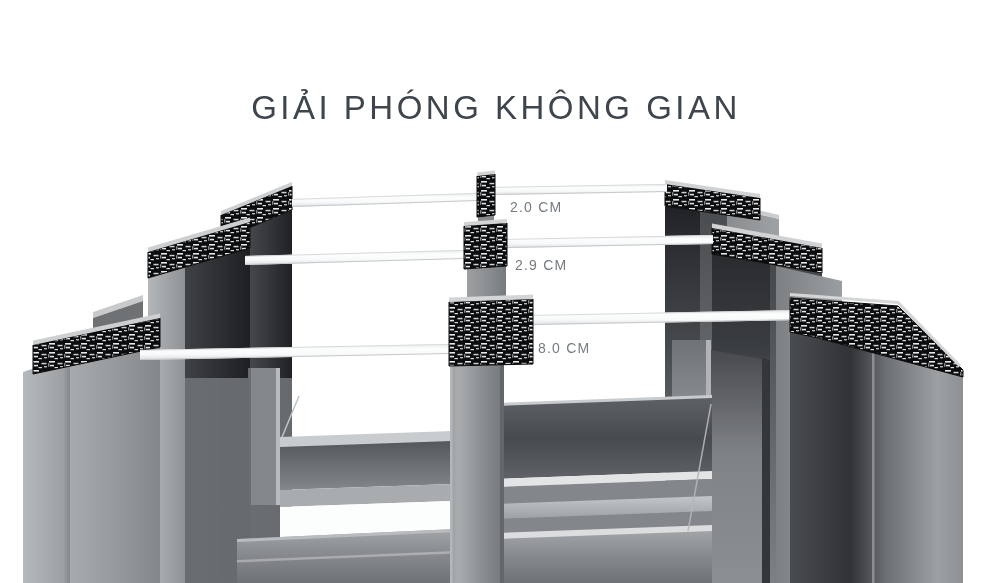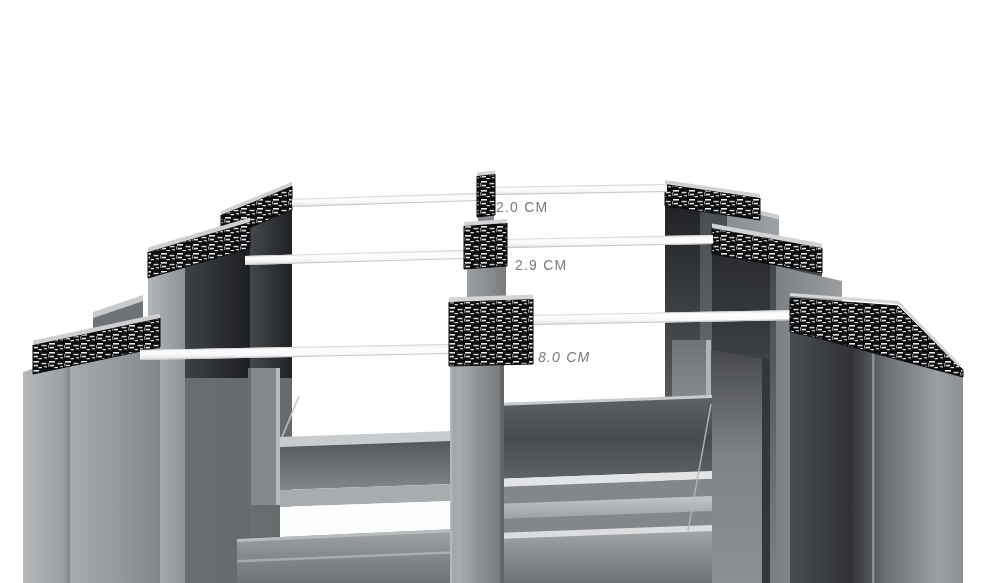--- a/index.html
+++ b/index.html
@@ -21,23 +21,23 @@
     color:#3e454d;
     white-space:nowrap;
   }
   .dim-label{
     position:absolute;
     font-size:14px;
     letter-spacing:1.2px;
     color:#747b82;
     white-space:nowrap;
   }
-  #label-2cm{left:496px;top:199px;}
+  #label-2cm{left:510px;top:199px;}
   #label-4-5cm{left:515px;top:257px;}
-  #label-8cm{left:538px;top:349px;font-style:italic;}
+  #label-8cm{left:538px;top:340px;}
 </style>
 </head>
 <body>
 
 <div id="stage">
 
   <svg id="scene" width="992" height="583" viewBox="0 0 992 583" xmlns="http://www.w3.org/2000/svg">
     <defs>
       <pattern id="xsec" patternUnits="userSpaceOnUse" width="16" height="9">
         <rect width="16" height="9" fill="#0c0d0e"></rect>
@@ -267,17 +267,18 @@
 
     <g>
       <polygon points="450,364 504,364 504,583 450,583" fill="url(#gBodyC3)"></polygon>
       <polygon points="450,364 452.5,364 452.5,583 450,583" fill="#b4b7ba"></polygon>
       <polygon points="500,364 504,364 504,583 500,583" fill="#63666a"></polygon>
       <polygon points="449,302 533,299 533,364 449,366" fill="url(#xsec)" stroke="#0a0b0c"></polygon>
       <polygon points="449,297.5 533,294.5 533,299 449,302" fill="#d3d5d7"></polygon>
     </g>
   </svg>
 
+  <div class="page-title">GIẢI PHÓNG KHÔNG GIAN</div>
 
   <div class="dim-label" id="label-2cm">2.0 CM</div>
   <div class="dim-label" id="label-4-5cm">2.9 CM</div>
   <div class="dim-label" id="label-8cm">8.0 CM</div>
 </div>
 
 </body></html>

